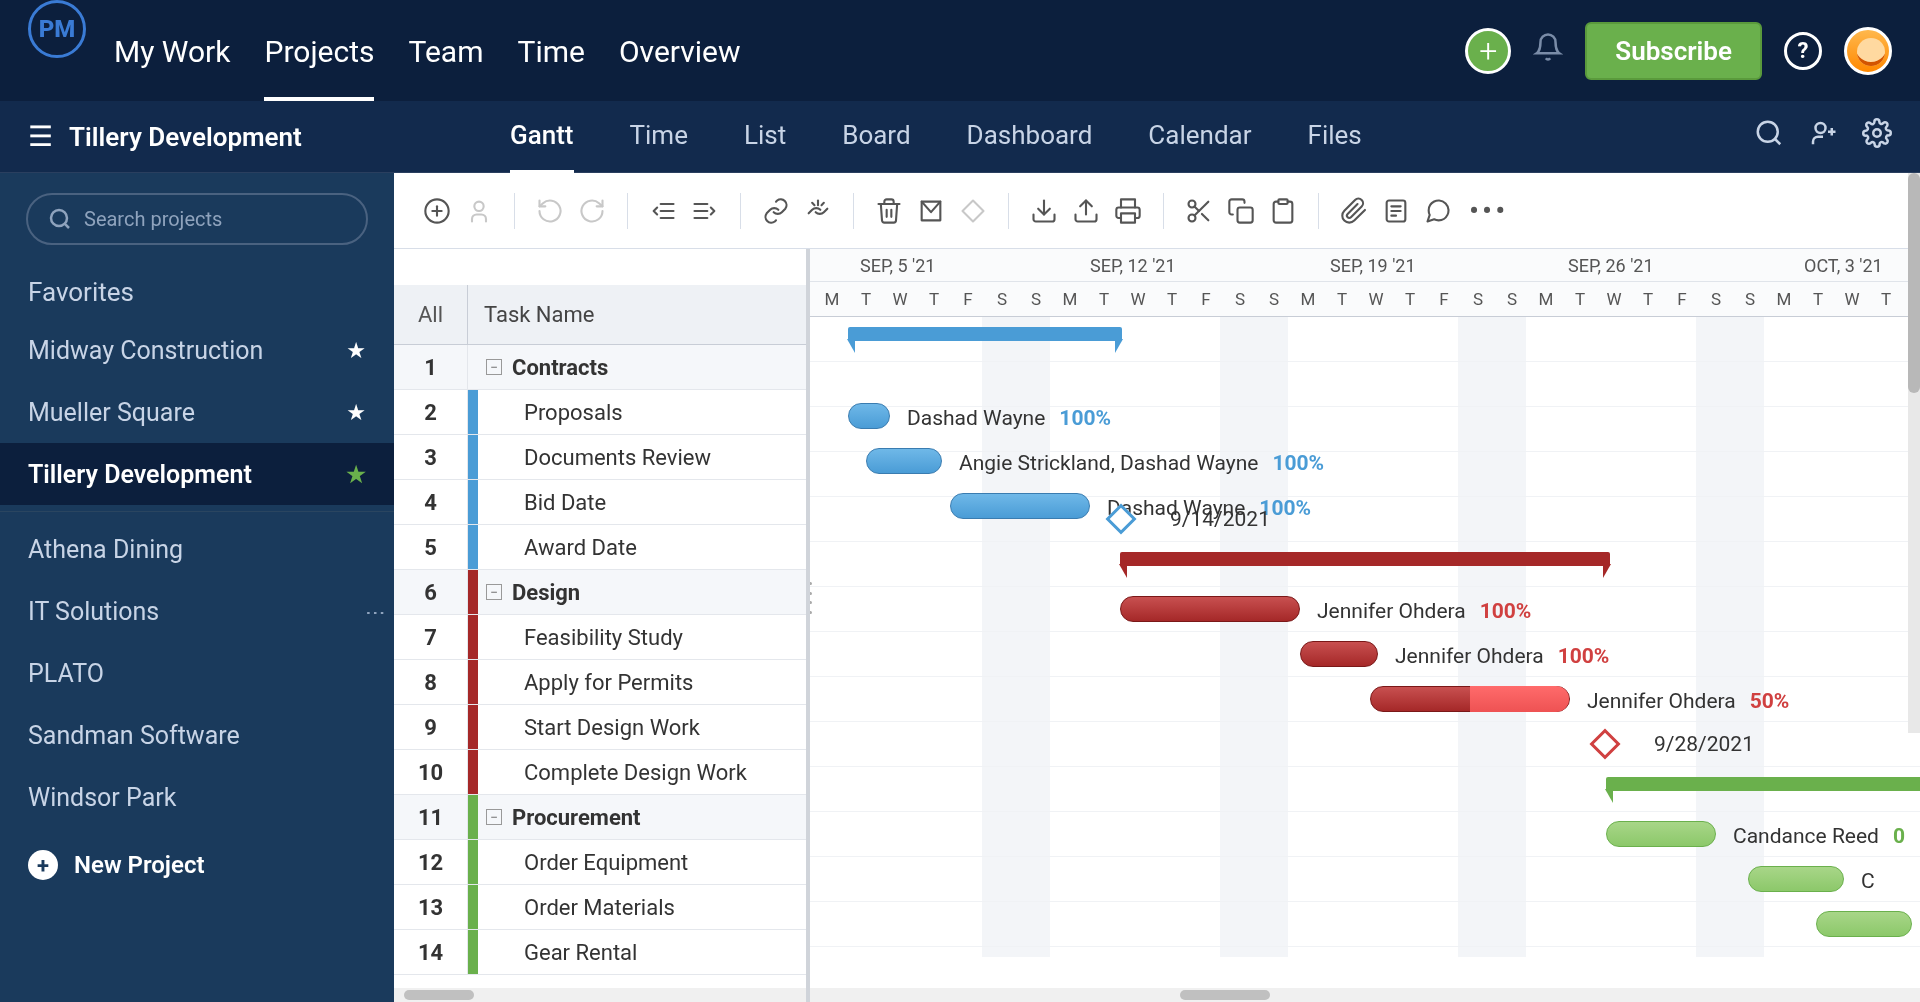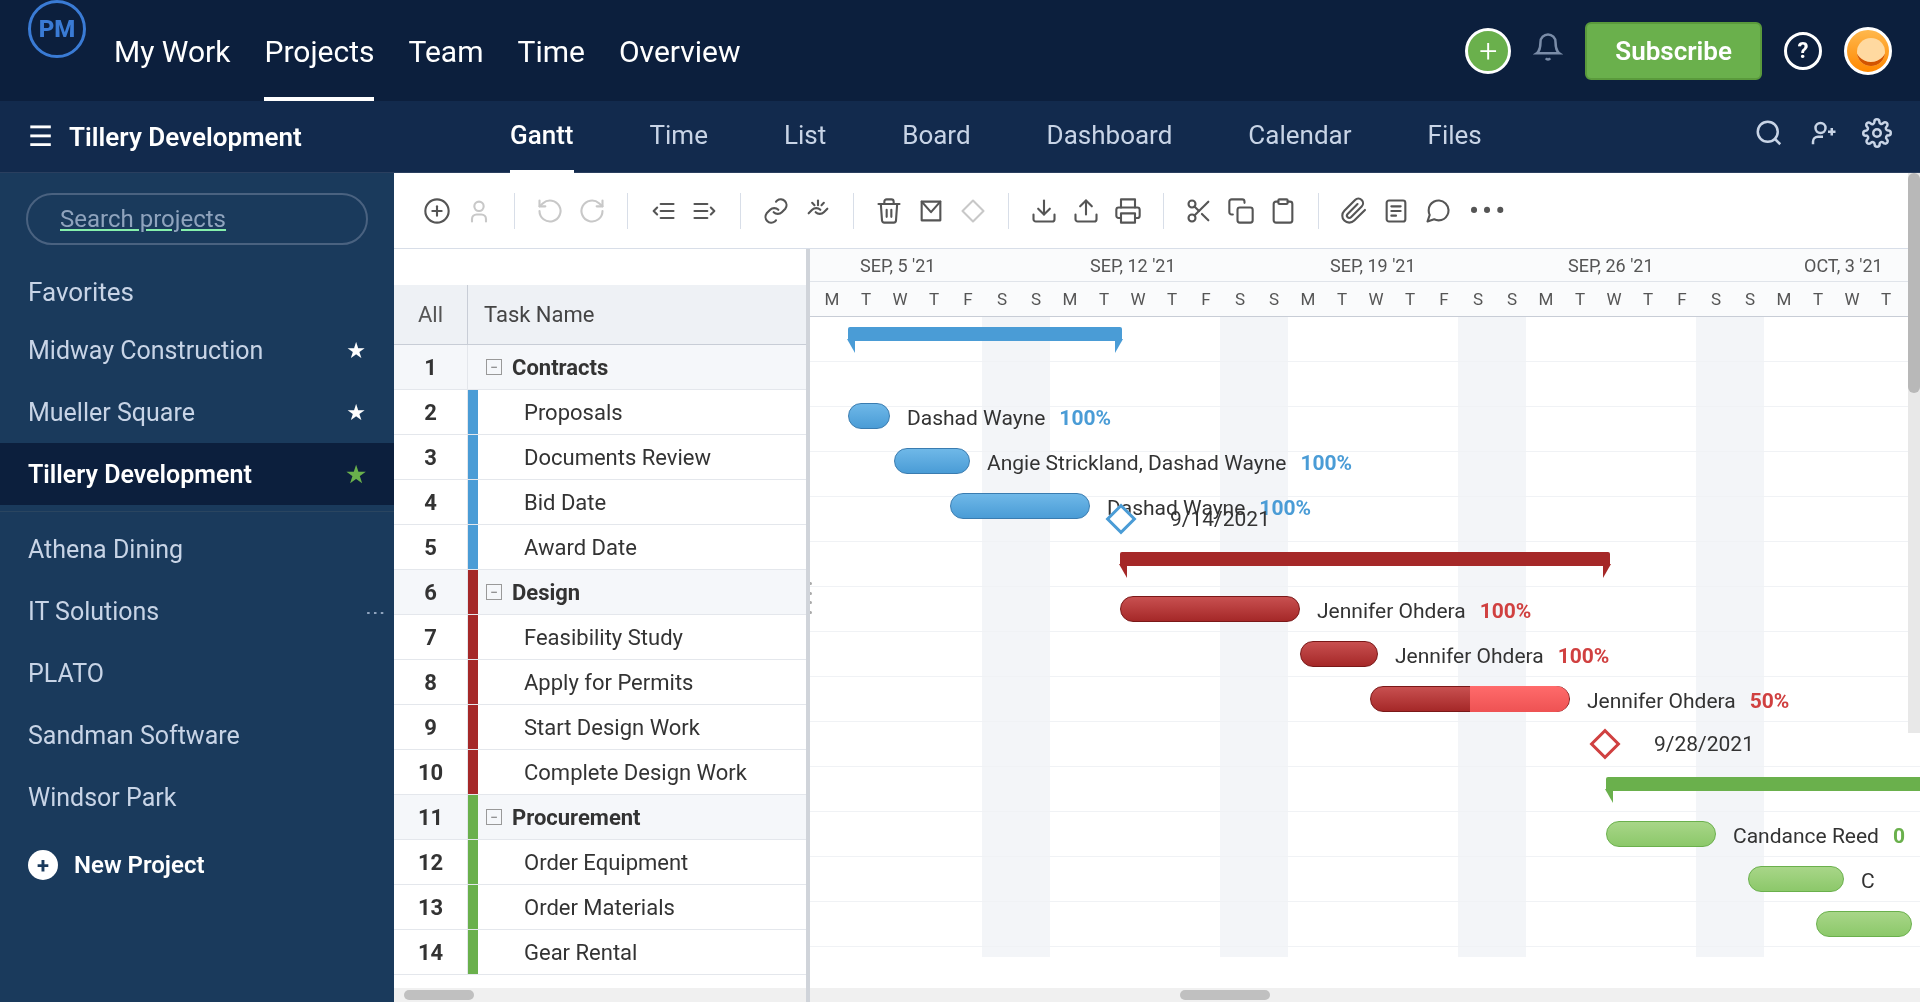--- a/index.html
+++ b/index.html
@@ -17,35 +17,35 @@
 .subscribe-btn { background:#6ab04c; border:2px solid #5a9a3c; color:#fff; font-size:26px; font-weight:600; padding:12px 28px; border-radius:6px; cursor:pointer; }
 .help-circle { width:38px; height:38px; border:3px solid #fff; border-radius:50%; display:flex; align-items:center; justify-content:center; color:#fff; font-size:22px; font-weight:700; cursor:pointer; }
 .avatar { width:48px; height:48px; border-radius:50%; background:linear-gradient(#ffb84d,#ff8800); border:3px solid #fff; position:relative; overflow:hidden; cursor:pointer; }
 .avatar::after { content:""; position:absolute; top:8px; left:10px; width:28px; height:28px; background:#ffd9a0; border-radius:50%; box-shadow:0 -6px 0 -2px #d35400 inset; }
 
 
 .secondary { height:72px; background:#122a4d; border-bottom:1px solid #2a3f5f; display:flex; align-items:center; }
 .project-title-wrap { width:394px; padding:0 28px; display:flex; align-items:center; gap:16px; }
 .hamburger { color:#fff; font-size:28px; cursor:pointer; }
 .project-title { color:#fff; font-size:26px; font-weight:600; }
-.view-tabs { display:flex; gap:76px; padding-left:116px; flex:1; }
+.view-tabs { display:flex; gap:56px; padding-left:116px; flex:1; }
 .view-tab { color:#c8d4e6; font-size:26px; font-weight:400; padding:20px 0; cursor:pointer; }
 .view-tab.active { color:#fff; border-bottom:4px solid #fff; font-weight:500; }
 .secondary-right { display:flex; gap:24px; padding-right:28px; color:#c8d4e6; }
 .secondary-icon { font-size:28px; cursor:pointer; }
 
 
 .main { display:flex; height:calc(1002px - 101px - 72px); }
 
 
 .sidebar { width:394px; background:#1a3a5c; color:#c8d4e6; overflow-y:auto; position:relative; }
 .search-wrap { padding:20px 26px; }
 .search-box { width:100%; height:52px; border:2px solid #4a6280; border-radius:26px; background:transparent; display:flex; align-items:center; padding:0 20px; gap:12px; }
 .search-box svg { width:24px; height:24px; fill:none; stroke:#8fa3bd; stroke-width:2.5; }
-.search-input { background:transparent; border:none; outline:none; color:#86efac; font-size:24px; flex:1;text-decoration:underline; }
+.search-input { background:transparent; border:none; outline:none; color:#86efac; font-size:20px; flex:1; }
 .search-input::placeholder { color:#8fa3bd; }
 .side-section { padding:12px 28px; font-size:26px; color:#c8d4e6; }
 .side-item { height:62px; display:flex; align-items:center; justify-content:space-between; padding:0 28px; font-size:25px; color:#c8d4e6; cursor:pointer; }
 .side-item.active { background:#0c1f3d; color:#fff; font-weight:600; }
 .star { color:#fff; font-size:22px; }
 .star.green { color:#6ab04c; }
 .side-divider { height:1px; background:#2a4560; margin:6px 0; }
 .new-project { display:flex; align-items:center; gap:16px; padding:22px 28px; color:#fff; font-size:24px; font-weight:600; cursor:pointer; }
 .new-project .plus { width:30px; height:30px; border-radius:50%; background:#fff; color:#1a3a5c; display:flex; align-items:center; justify-content:center; font-size:22px; font-weight:700; }
 .sidebar-dots { position:absolute; right:6px; top:430px; color:#8fa3bd; font-size:20px; cursor:pointer; writing-mode:vertical-rl; }
@@ -599,21 +599,21 @@
             </div>
             <div class="tl-row" style="top: 45px;">
               <div class="gantt-bar bar-blue" style="left: 38px; width: 42px;">
                 <div class="bar-label">
                   <span>Dashad Wayne</span>
                   <span class="pct blue">100%</span>
                 </div>
               </div>
             </div>
             <div class="tl-row" style="top: 90px;">
-              <div class="gantt-bar bar-blue" style="left: 84px; width: 76px;">
+              <div class="gantt-bar bar-blue" style="left: 56px; width: 76px;">
                 <div class="bar-label">
                   <span>Angie Strickland, Dashad Wayne</span>
                   <span class="pct blue">100%</span>
                 </div>
               </div>
             </div>
             <div class="tl-row" style="top: 135px;">
               <div class="gantt-bar bar-blue" style="left: 140px; width: 140px;">
                 <div class="bar-label">
                   <span>Dashad Wayne</span>

